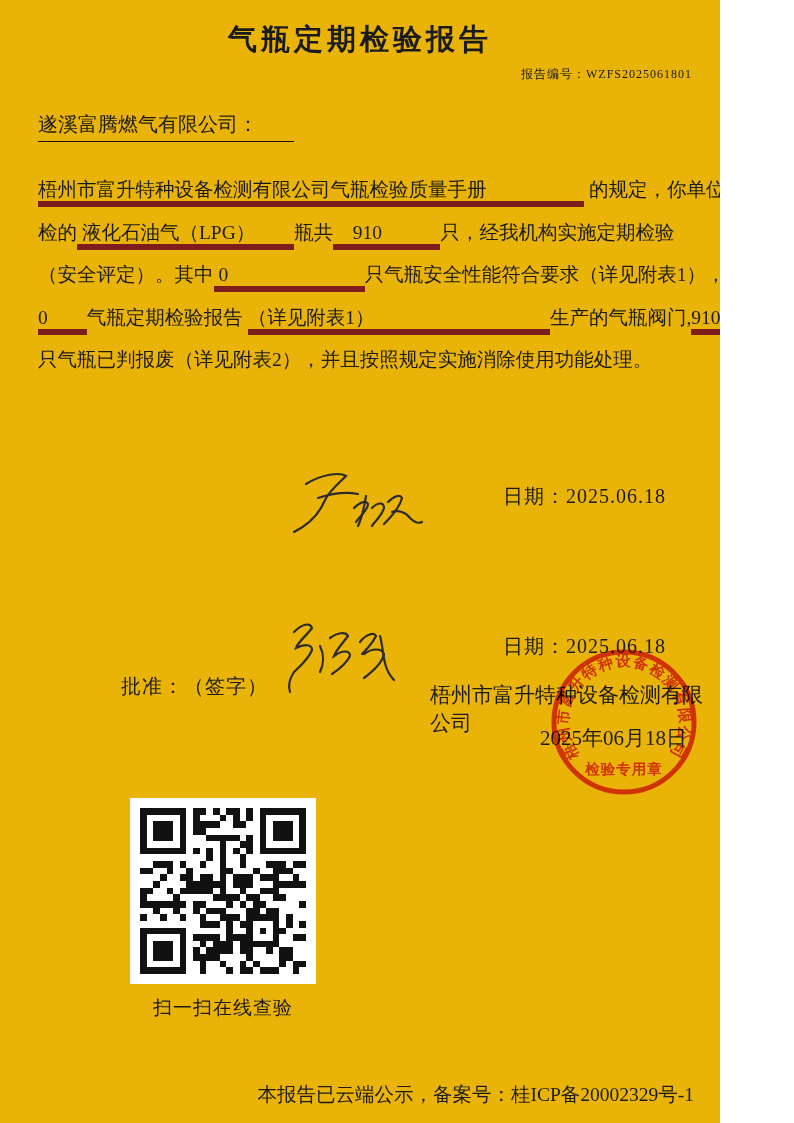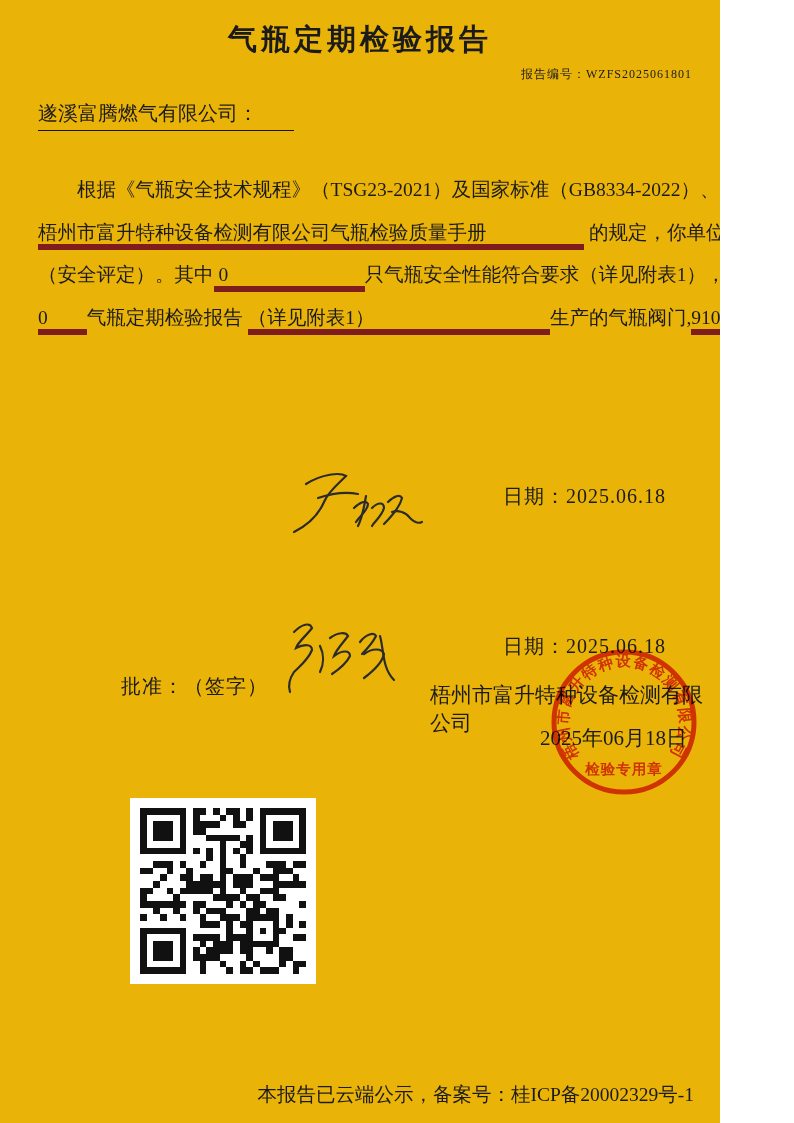--- a/index.html
+++ b/index.html
@@ -14,21 +14,21 @@
   .title{
     position:absolute;top:20px;left:0;width:100%;
     margin:0;text-align:center;
     font-size:29px;font-weight:bold;letter-spacing:4px;
   }
   .report-no{
     position:absolute;top:66px;right:28px;
     font-size:12px;letter-spacing:1px;
   }
   .addressee{
-    position:absolute;top:100px;left:38px;
+    position:absolute;top:111px;left:38px;
     font-size:20px;
   }
   .addressee .ul-wrap{
     display:inline-block;border-bottom:1px solid #141414;
     padding:0 36px 3px 0;
   }
   .body-text{
     position:absolute;top:169px;left:38px;width:730px;
     font-size:19.5px;
   }
@@ -63,24 +63,25 @@
 
   <div class="report-no">
     <span>报告编号：</span><span>WZFS2025061801</span>
   </div>
 
   <div class="addressee">
     <span class="ul-wrap">遂溪富腾燃气有限公司：</span>
   </div>
 
   <div class="body-text" id="body-lines">
-      <div class="bline"><span>　　根据《气瓶安全技术规程》（TSG23-2021）及国家标准（GB8334-2022）、</span></div>
       <div class="bline"><span class="ul">梧州市富升特种设备检测有限公司气瓶检验质量手册　　　　　</span><span> 的规定，你单位送</span></div>
+      <div class="bline"><span>检的</span><span class="ul"> 液化石油气（LPG）　　</span><span>瓶共</span><span class="ul">　910　　　</span><span>只，经我机构实施定期检验</span></div>
       <div class="bline"><span>（安全评定）。其中</span><span class="ul"> 0　　　　　　　</span><span>只气瓶安全性能符合要求（详见附表1），</span></div>
       <div class="bline"><span class="ul">0　　</span><span>气瓶定期检验报告 </span><span class="ul">（详见附表1）　　　　　　　　　</span><span>生产的气瓶阀门,</span><span class="ul">910</span></div>
+      <div class="bline"><span>只气瓶已判报废（详见附表2），并且按照规定实施消除使用功能处理。</span></div>
     </div>
 
   <svg class="sig-svg" style="top:468px;left:288px;" width="140" height="78" viewBox="0 0 140 78">
     <g fill="none" stroke="#2b2b2b" stroke-width="2.2" stroke-linecap="round">
       <path d="M18,16 C34,6 52,4 58,8 C50,16 40,24 36,34 C30,48 18,58 6,64"></path>
       <path d="M30,30 C48,24 60,24 70,26"></path>
       <path d="M66,40 C72,34 78,32 80,36 C80,42 72,48 68,54"></path>
       <path d="M78,28 C76,40 74,50 70,58"></path>
       <path d="M84,40 C90,34 96,34 96,40 C94,48 86,54 84,58"></path>
       <path d="M100,34 C106,28 112,26 114,30 C112,38 104,48 96,56"></path>
@@ -429,16 +430,17 @@
         <rect x="9" y="24" width="1" height="1" fill="#111111"></rect>
         <rect x="13" y="24" width="1" height="1" fill="#111111"></rect>
         <rect x="15" y="24" width="1" height="1" fill="#111111"></rect>
         <rect x="16" y="24" width="1" height="1" fill="#111111"></rect>
         <rect x="18" y="24" width="1" height="1" fill="#111111"></rect>
         <rect x="19" y="24" width="1" height="1" fill="#111111"></rect>
         <rect x="20" y="24" width="1" height="1" fill="#111111"></rect>
         <rect x="23" y="24" width="1" height="1" fill="#111111"></rect>
       </svg>
   </div>
+  <div class="qr-caption">扫一扫在线查验</div>
 
   <div class="footer">本报告已云端公示，备案号：桂ICP备20002329号-1</div>
 
 </div>
 
 </body></html>

